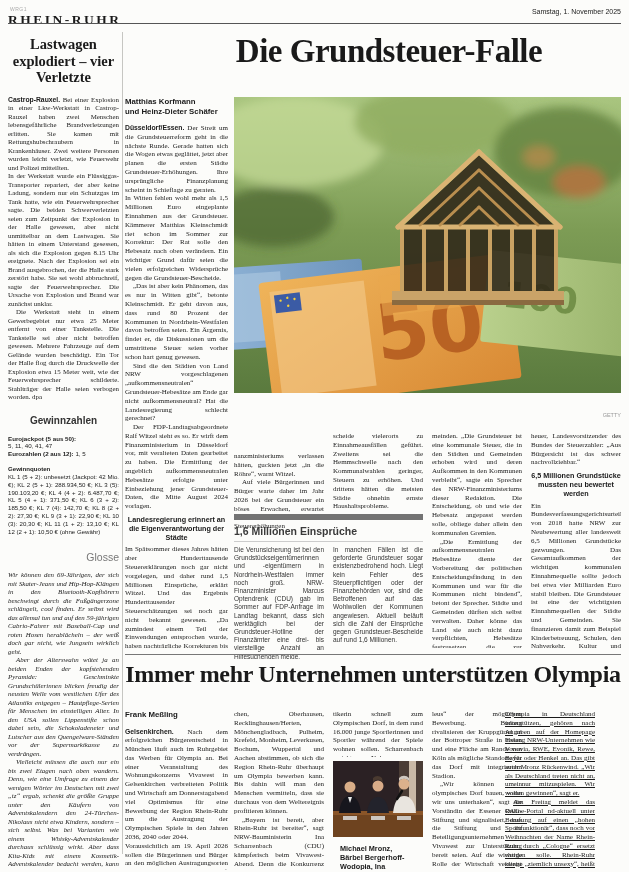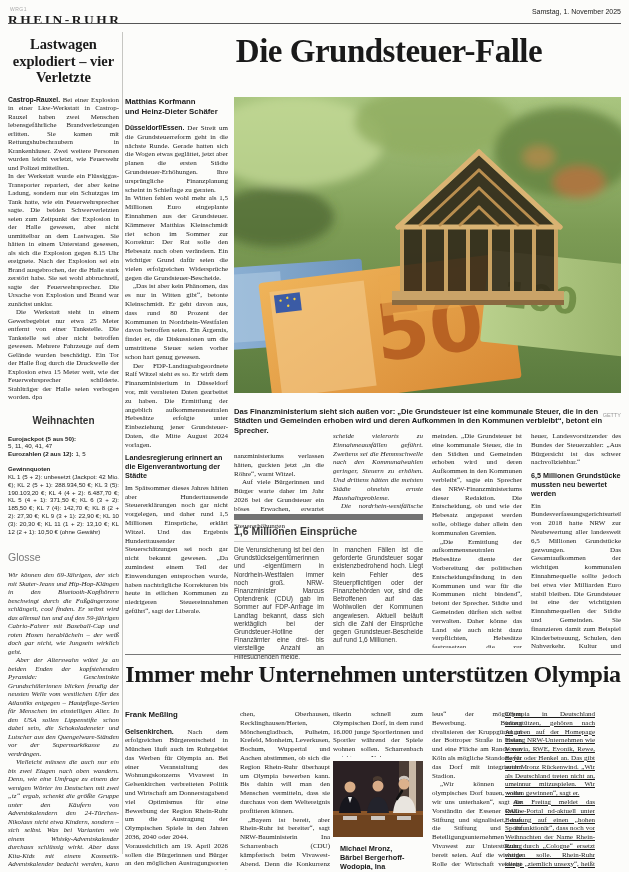--- a/index.html
+++ b/index.html
@@ -14,61 +14,61 @@
   .hrule{height:1px;background:#555;}
   .header-rule{left:8px;width:613px;top:23px;}
   .mid-rule{left:125px;width:496px;top:654px;background:#777;}
   .vrule{left:122px;top:32px;width:1px;height:822px;background:#c6c6c2;}
   
   .body-text{font-size:7px;line-height:8.8px;text-align:justify;hyphens:auto;-webkit-hyphens:auto;}
   .body-text p{margin:0;text-indent:8px;}
   .body-text p:first-child{text-indent:0;}
   .no-indent p:first-child{text-indent:0;}
   .lead-in{font-family:"Liberation Sans",sans-serif;font-weight:bold;font-size:6.8px;}
-  .crosshead{font:bold 7.2px/8.8px "Liberation Sans",sans-serif;margin:5px 0 3px 0;text-align:left;}
+  .crosshead{font:bold 7.2px/8.8px "Liberation Sans",sans-serif;margin:5px 0 3px 0;text-align:center;}
   .byline{font:bold 7.8px/9.5px "Liberation Sans",sans-serif;margin:0 0 8px 0;}
   .col{position:absolute;overflow:hidden;}
   
   .leftcol{left:8px;top:32px;width:111px;height:836px;overflow:hidden;}
   .left-headline{font:bold 14.5px/16.5px "Liberation Serif",serif;text-align:center;margin:4px 2px 10px 2px;}
   .leftcol .body-text{font-size:6.9px;line-height:8.5px;}
   .lotto{margin-top:13px;font-family:"Liberation Sans",sans-serif;}
   .lotto-title{font:bold 10px "Liberation Sans",sans-serif;color:#333;text-align:center;margin:0 0 9px 0;}
   .lotto-line{font-size:6.2px;line-height:7.9px;color:#222;}
   .lotto-line b{font-weight:bold;}
   .lotto-quoten{margin-top:7px;font-size:6.1px;line-height:7.8px;text-align:justify;color:#222;}
-  .glosse-kicker{font:10.5px "Liberation Sans",sans-serif;color:#777;text-align:left;margin:16px 0 8px 0;}
+  .glosse-kicker{font:10.5px "Liberation Sans",sans-serif;color:#777;text-align:right;margin:16px 0 8px 0;}
   .glosse-title{font:italic 16px/18px "Liberation Serif",serif;text-align:center;margin:0 0 9px 0;font-weight:normal;}
   .glosse-body{font-style:italic;}
   
   .main-headline{left:141px;width:496px;top:33px;text-align:center;margin:0;
                  font:bold 33px/36px "Liberation Serif",serif;letter-spacing:-.5px;}
   .main-subhead{left:125px;width:496px;top:76px;text-align:center;margin:0;
                 font:12.3px "Liberation Serif",serif;font-weight:bold;}
   .c-m1{left:125px;top:97px;width:103px;height:551px;}
   .main-photo{left:234px;top:97px;width:387px;height:296px;}
   .photo-caption{left:234px;top:399px;width:387px;font:bold 7.6px/9.8px "Liberation Sans",sans-serif;text-align:left;}
   .photo-credit{left:234px;top:412px;width:387px;text-align:right;font:5.5px "Liberation Sans",sans-serif;color:#999;}
   .c-m2{left:234px;top:452px;width:90px;height:80px;}
-  .c-m3{left:333px;top:432px;width:90px;height:80px;font-style:italic;}
+  .c-m3{left:333px;top:432px;width:90px;height:80px;}
   .c-m4{left:432px;top:432px;width:90px;height:216px;}
   .c-m5{left:531px;top:432px;width:90px;height:216px;}
   .infobox{left:234px;top:514px;width:189px;height:134px;border-top:6px solid #737373;
            font-family:"Liberation Sans",sans-serif;}
   .infobox-title{font:bold 10.5px "Liberation Sans",sans-serif;color:#3a3a3a;margin:5px 0 4px 0;
                  padding-bottom:4px;border-bottom:1px solid #ccc;}
   .infobox-cols{display:flex;gap:9px;}
   .infobox-col{width:90px;font-size:6.5px;line-height:8.2px;color:#333;text-align:justify;hyphens:auto;}
   
   .bottom-headline{left:125px;width:496px;top:661px;text-align:center;margin:0;
                    font:bold 24px/27px "Liberation Serif",serif;letter-spacing:-.3px;}
   .bottom-subhead{left:125px;width:496px;top:691px;text-align:center;margin:0;
                   font:bold 10.2px "Liberation Serif",serif;}
   .c-b1{left:125px;top:710px;width:103px;height:160px;}
-  .c-b2{left:240px;top:710px;width:90px;height:160px;}
+  .c-b2{left:234px;top:710px;width:90px;height:160px;}
   .c-b3{left:333px;top:710px;width:90px;height:160px;}
   .c-b4{left:432px;top:710px;width:90px;height:160px;}
   .c-b5{left:505px;top:710px;width:90px;height:160px;text-decoration:underline;}
   .b3-intro{max-height:47px;overflow:hidden;}
   .bottom-photo{display:block;margin:4px 0 3px 0;}
   .bottom-caption{font:bold 7.3px/9.2px "Liberation Sans",sans-serif;text-align:left;}
 </style>
 </head>
 <body>
 
@@ -85,21 +85,21 @@
     <div class="body-text">
       <p><b class="lead-in">Castrop-Rauxel.</b>
          <span>Bei einer Explosion in einer Lkw-Werkstatt in Castrop-Rauxel haben zwei Menschen lebensgefährliche Brandverletzungen erlitten. Sie kamen mit Rettungshubschraubern in Krankenhäuser. Zwei weitere Personen wurden leicht verletzt, wie Feuerwehr und Polizei mitteilten.</span></p>
     </div>
     <div class="body-text" style="text-indent:0">
         <p>In der Werkstatt wurde ein Flüssiggas-Transporter repariert, der aber keine Ladung, sondern nur ein Schutzgas im Tank hatte, wie ein Feuerwehrsprecher sagte. Die beiden Schwerverletzten seien zum Zeitpunkt der Explosion in der Halle gewesen, aber nicht unmittelbar an dem Lastwagen. Sie hätten in einem Unterstand gesessen, als sich die Explosion gegen 8.15 Uhr ereignete. Nach der Explosion sei ein Brand ausgebrochen, der die Halle stark zerstört habe. Sie sei wohl abbruchreif, sagte der Feuerwehrsprecher. Die Ursache von Explosion und Brand war zunächst unklar.</p>
         <p>Die Werkstatt steht in einem Gewerbegebiet nur etwa 25 Meter entfernt von einer Tankstelle. Die Tankstelle sei aber nicht betroffen gewesen. Mehrere Fahrzeuge auf dem Gelände wurden beschädigt. Ein Tor der Halle flog durch die Druckwelle der Explosion etwa 15 Meter weit, wie der Feuerwehrsprecher schilderte. Stahlträger der Halle seien verbogen worden. dpa</p>
       </div>
 
     <div class="lotto">
-      <h3 class="lotto-title">Weihnachten</h3>
+      <h3 class="lotto-title">Gewinnzahlen</h3>
       <div class="lotto-line">
         <b>Eurojackpot (5 aus 50):</b><br>
         <span>5, 11, 40, 41, 47</span>
       </div>
       <div class="lotto-line">
         <b>Eurozahlen (2 aus 12):</b>
         <span>1, 5</span>
       </div>
       <div class="lotto-quoten">
         <b>Gewinnquoten</b><br>
@@ -124,20 +124,21 @@
       <span>Matthias Korfmann</span><br>
       <span>und Heinz-Dieter Schäfer</span>
     </div>
     <div class="body-text">
       <p><b class="lead-in">Düsseldorf/Essen.</b>
          <span>Der Streit um die Grundsteuerreform geht in die nächste Runde. Gerade hatten sich die Wogen etwas geglättet, jetzt aber planen die ersten Städte Grundsteuer-Erhöhungen. Ihre ursprüngliche Finanzplanung scheint in Schieflage zu geraten.</span></p>
     </div>
     <div class="body-text">
         <p>In Witten fehlen wohl mehr als 1,5 Millionen Euro eingeplante Einnahmen aus der Grundsteuer. Kämmerer Matthias Kleinschmidt riet schon im Sommer zur Korrektur: Der Rat solle den Hebesatz nach oben verändern. Ein wichtiger Grund dafür seien die vielen erfolgreichen Widersprüche gegen die Grundsteuer-Bescheide.</p>
         <p>„Das ist aber kein Phänomen, das es nur in Witten gibt“, betonte Kleinschmidt. Er geht davon aus, dass rund 80 Prozent der Kommunen in Nordrhein-Westfalen davon betroffen seien. Ein Ärgernis, findet er, die Diskussionen um die umstrittene Steuer seien vorher schon hart genug gewesen.</p>
+        <p>Sind die den Städten von Land NRW vorgeschlagenen „aufkommensneutralen“ Grundsteuer-Hebesätze am Ende gar nicht aufkommensneutral? Hat die Landesregierung schlecht gerechnet?</p>
         <p>Der FDP-Landtagsabgeordnete Ralf Witzel sieht es so. Er wirft dem Finanzministerium in Düsseldorf vor, mit veralteten Daten gearbeitet zu haben. Die Ermittlung der angeblich aufkommensneutralen Hebesätze erfolgte unter Einbeziehung jener Grundsteuer-Daten, die Mitte August 2024 vorlagen.</p>
       </div>
     <h4 class="crosshead">Landesregierung erinnert an die Eigenverantwortung der Städte</h4>
     <div class="body-text no-indent">
         <p>Im Spätsommer dieses Jahres hätten aber Hunderttausende Steuererklärungen noch gar nicht vorgelegen, und daher rund 1,5 Millionen Einsprüche, erklärt Witzel. Und das Ergebnis Hunderttausender Steuerschätzungen sei noch gar nicht bekannt gewesen. „Da zumindest einem Teil der Einwendungen entsprochen wurde, haben nachträgliche Korrekturen bis heute in etlichen Kommunen zu niedrigeren Steuereinnahmen geführt“, sagt der Liberale.</p>
       </div>
   </div>
 
   <svg class="abs main-photo" viewBox="0 0 387 296" width="387" height="296" role="img">
     <defs>
@@ -216,21 +217,20 @@
         <line x1="226" y1="128" x2="245" y2="110"></line>
         <line x1="304" y1="128" x2="245" y2="73"></line>
           <line x1="284" y1="128" x2="245" y2="91"></line>
         <line x1="264" y1="128" x2="245" y2="110"></line>
       </g>
       <rect x="158" y="194" width="172" height="9" fill="#caa368"></rect>
       <rect x="158" y="203" width="172" height="5" fill="#8a6a40"></rect>
     </g>
   </svg>
 
-  <p class="abs photo-caption">Das Finanzministerium sieht sich außen vor: „Die Grundsteuer ist eine kommunale Steuer, die in den Städten und Gemeinden erhoben wird und deren Aufkommen in den Kommunen verbleibt“, betont ein Sprecher.</p>
   <span class="abs photo-credit">GETTY</span>
 
   <div class="col c-m2 body-text">
       <p>nanzministeriums verlassen hätten, guckten jetzt „in die Röhre“, warnt Witzel.</p>
       <p>Auf viele Bürgerinnen und Bürger warte daher im Jahr 2026 bei der Grundsteuer ein böses Erwachen, erwartet Witzel. Drei Umstände machten Steuererhöhungen wahrscheinlich: Erstens hätten, wie oben beschrieben, korrigierte Steuerbe-</p>
     </div>
   <div class="col c-m3 body-text">
       <p>scheide vielerorts zu Einnahmeausfällen geführt. Zweitens sei die Hemmschwelle nach den Kommunalwahlen geringer, Steuern zu erhöhen. Und drittens hätten die meisten Städte ohnehin ernste Haushaltsprobleme.</p>
       <p>Die nordrhein-westfälische Landesregierung erinnert an die Eigenverantwortung der Städte und Ge-</p>
     </div>

